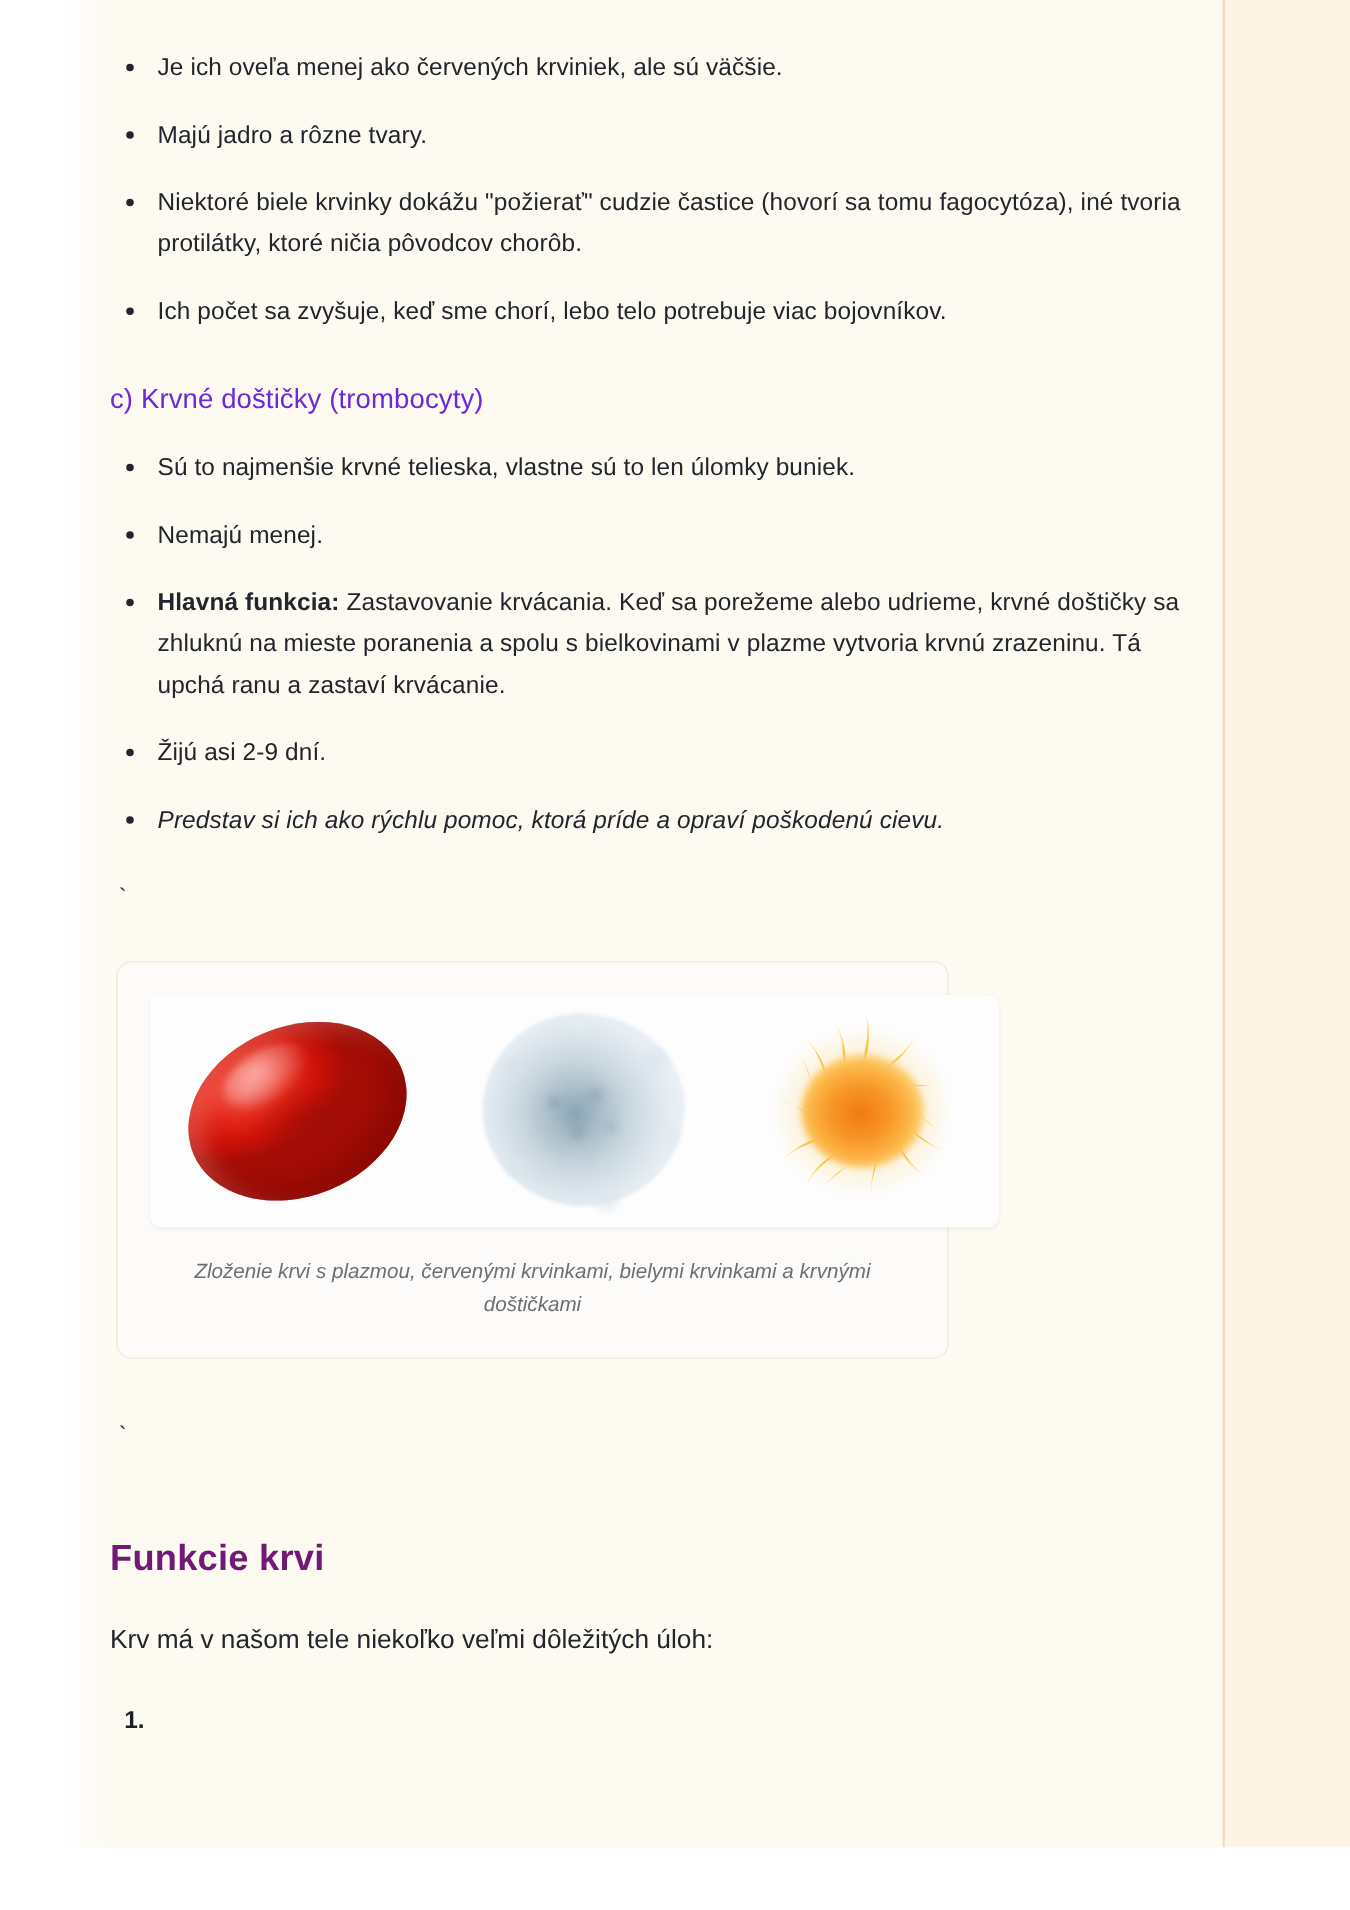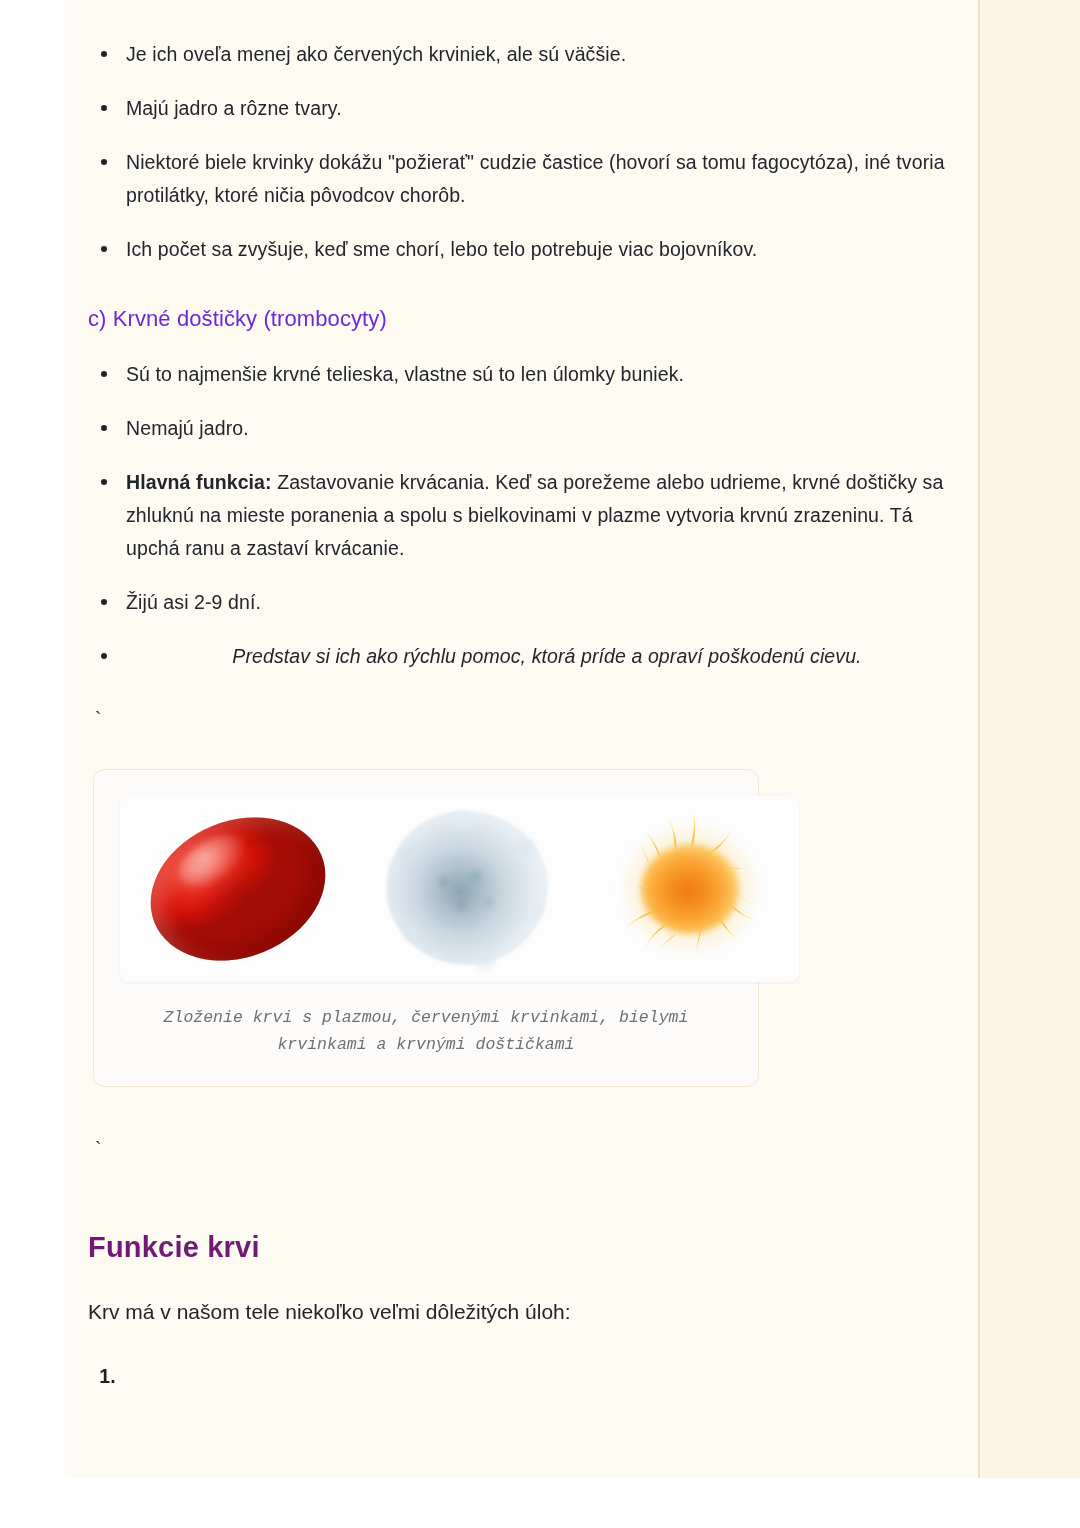--- a/index.html
+++ b/index.html
@@ -78,21 +78,21 @@
   }
   ul.bullets > li::before {
     content: "";
     position: absolute;
     left: 13px;
     top: 13px;
     width: 6px; height: 6px;
     border-radius: 50%;
     background: #22252b;
   }
-  li.italic { font-style: italic; color: #33373d; text-align: center; }
+  li.italic { font-style: italic; color: #33373d; }
   .b { font-weight: bold; }
 
   h3.sub-heading {
     font-size: 22px;
     font-weight: normal;
     color: #6d28d9;
     margin: 40px 0 26px 0;
     letter-spacing: .1px;
   }
 
@@ -105,21 +105,20 @@
   }
 
   
   #figure-card {
     margin: 38px 0 0 5px;
     width: 666px;
     background: #fcfbf9;
     border: 1px solid #f3e6d3;
     border-radius: 12px;
     padding: 26px 26px 28px 26px;
-    font-family: Liberation Mono, monospace;
   }
   #figure-panel {
     width: 679px;
     height: 186px;
     background: #fdfdfe;
     border-radius: 9px;
     box-shadow: 0 1px 3px rgba(120,110,95,.10);
     position: relative;
     overflow: hidden;
     display: flex;
@@ -301,21 +300,21 @@
       </li>
     </ul>
 
     <h3 class="sub-heading">c) Krvné doštičky (trombocyty)</h3>
 
     <ul class="bullets">
       <li>
         <span>Sú to najmenšie krvné telieska, vlastne sú to len úlomky buniek.</span>
       </li>
       <li>
-        <span>Nemajú jadro.</span>
+        <span>Nemajú menej.</span>
       </li>
       <li>
         <span class="b">Hlavná funkcia:</span><span> Zastavovanie krvácania. Keď sa porežeme alebo udrieme, krvné doštičky sa zhluknú na mieste poranenia a spolu s bielkovinami v plazme vytvoria krvnú zrazeninu. Tá upchá ranu a zastaví krvácanie.</span>
       </li>
       <li>
         <span>Žijú asi 2-9 dní.</span>
       </li>
       <li class="italic">
         <span>Predstav si ich ako rýchlu pomoc, ktorá príde a opraví poškodenú cievu.</span>
       </li>

